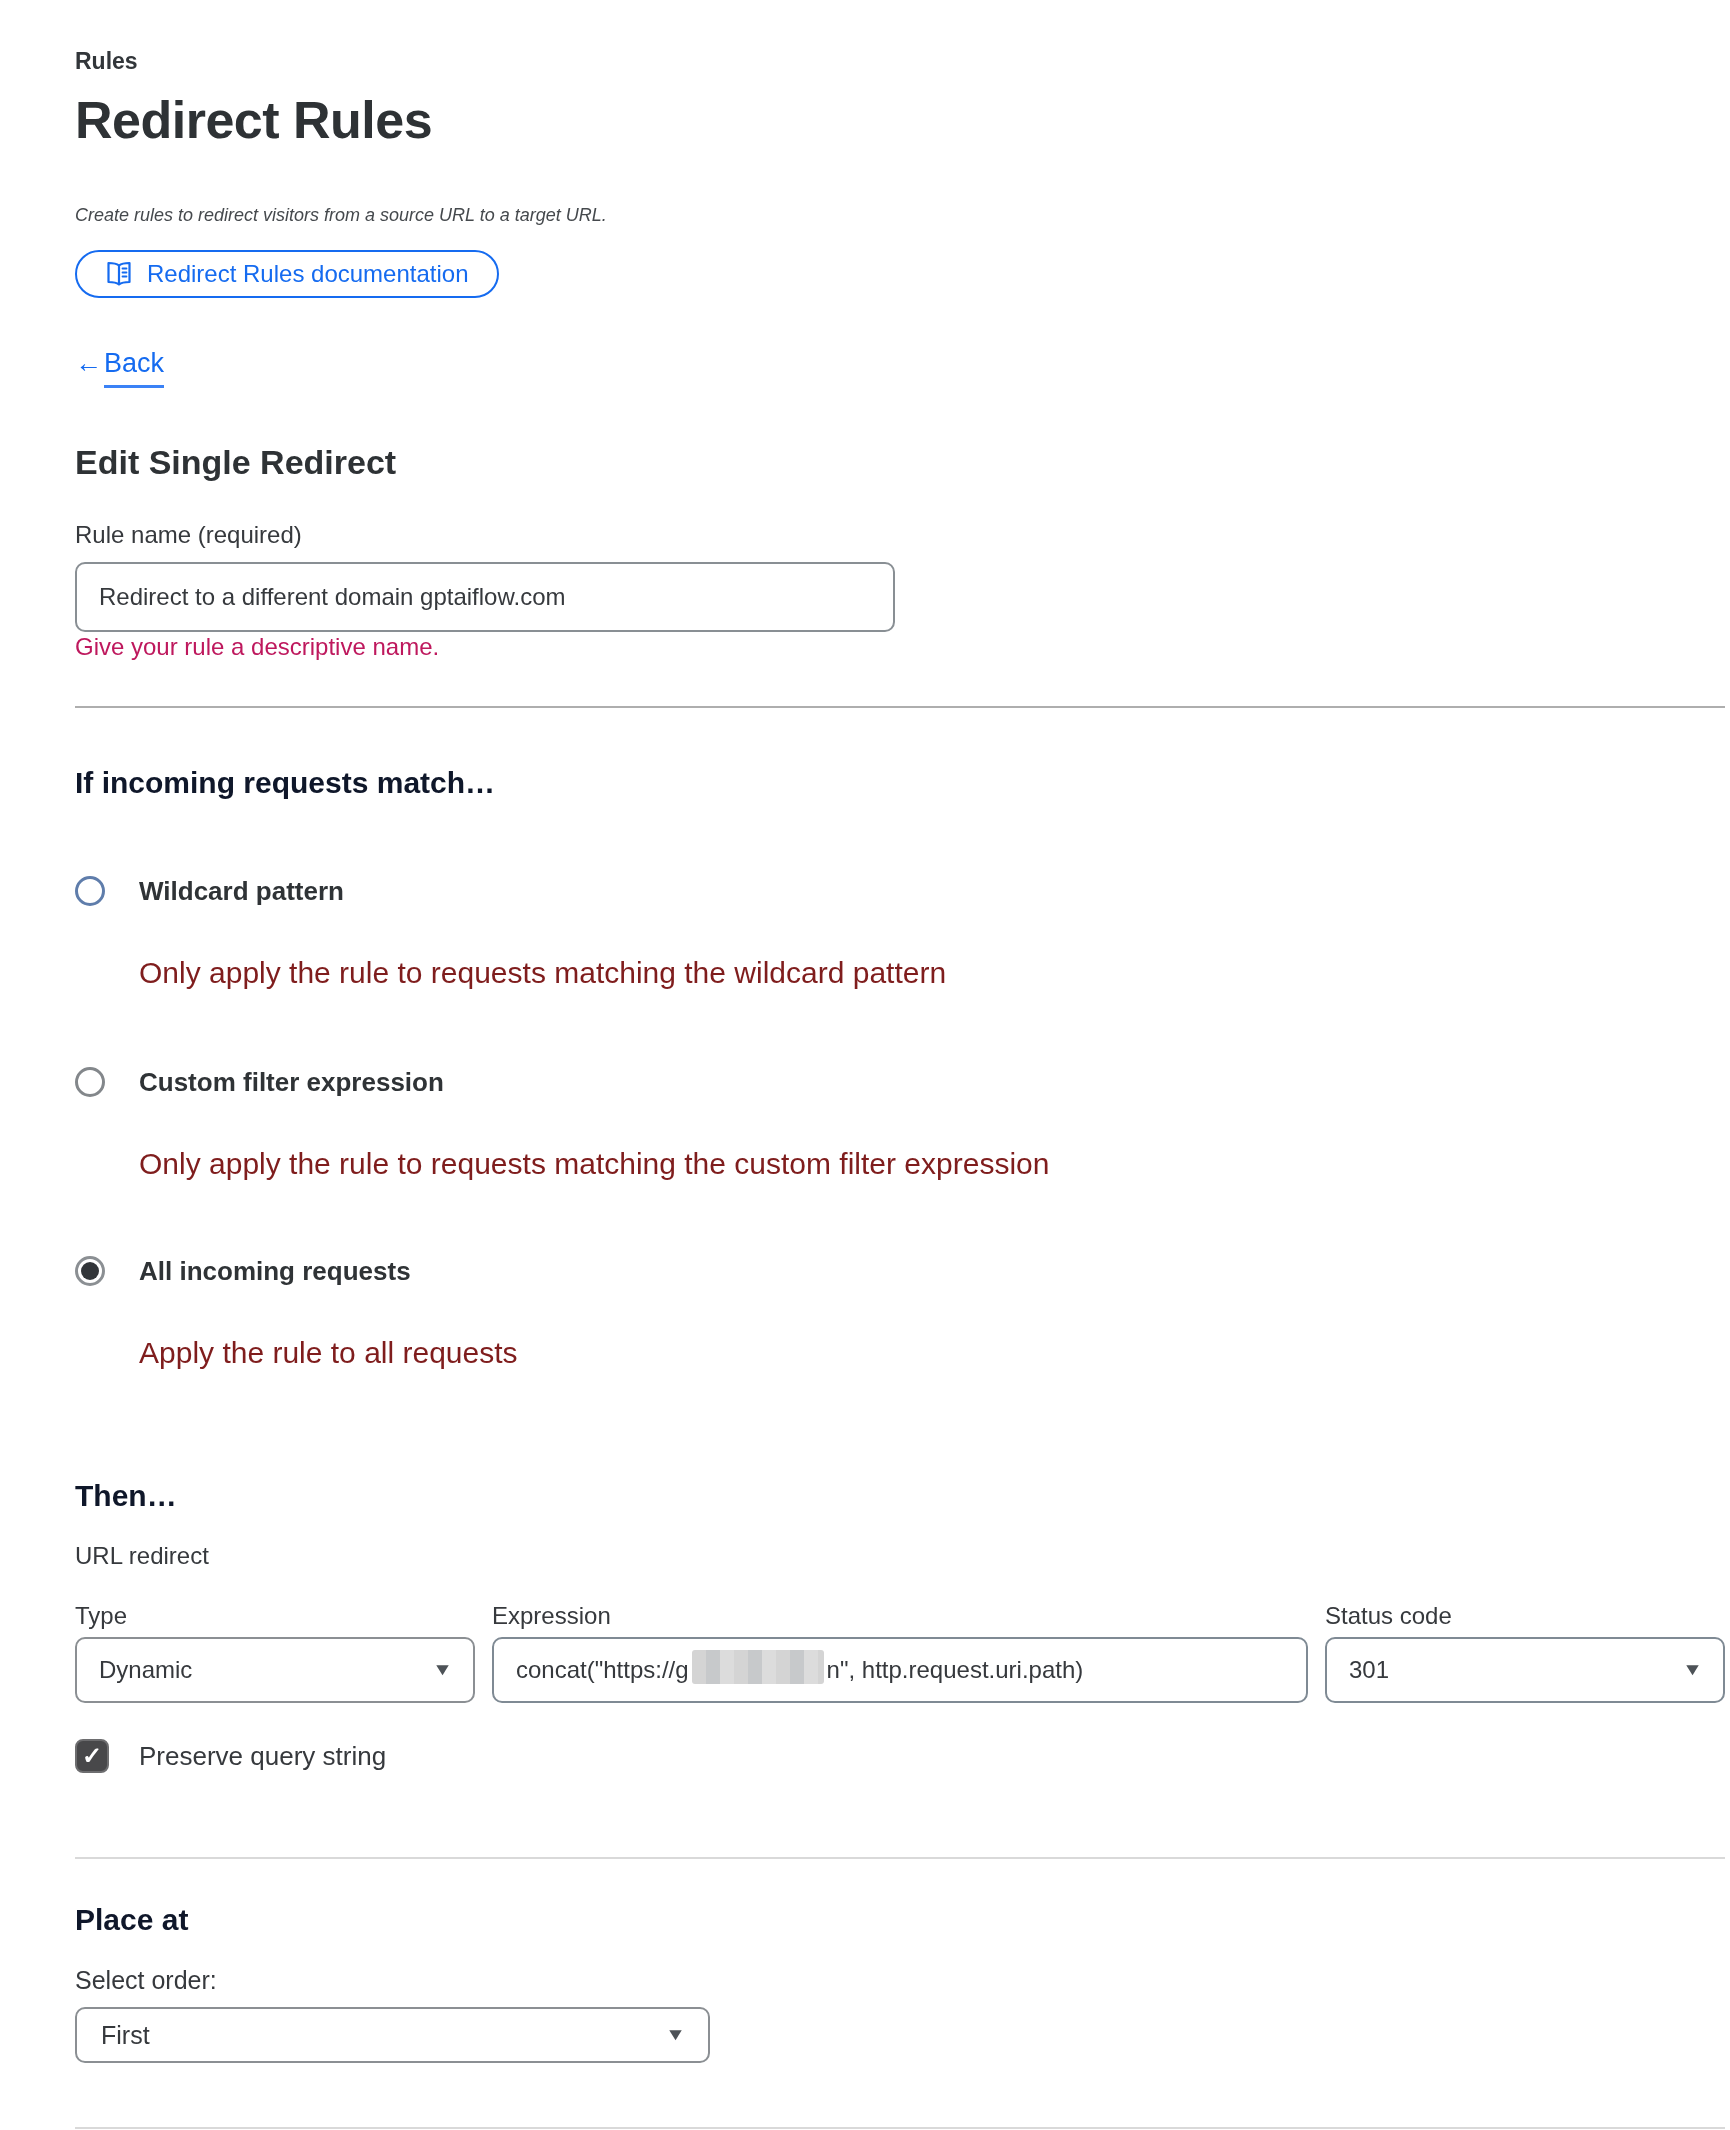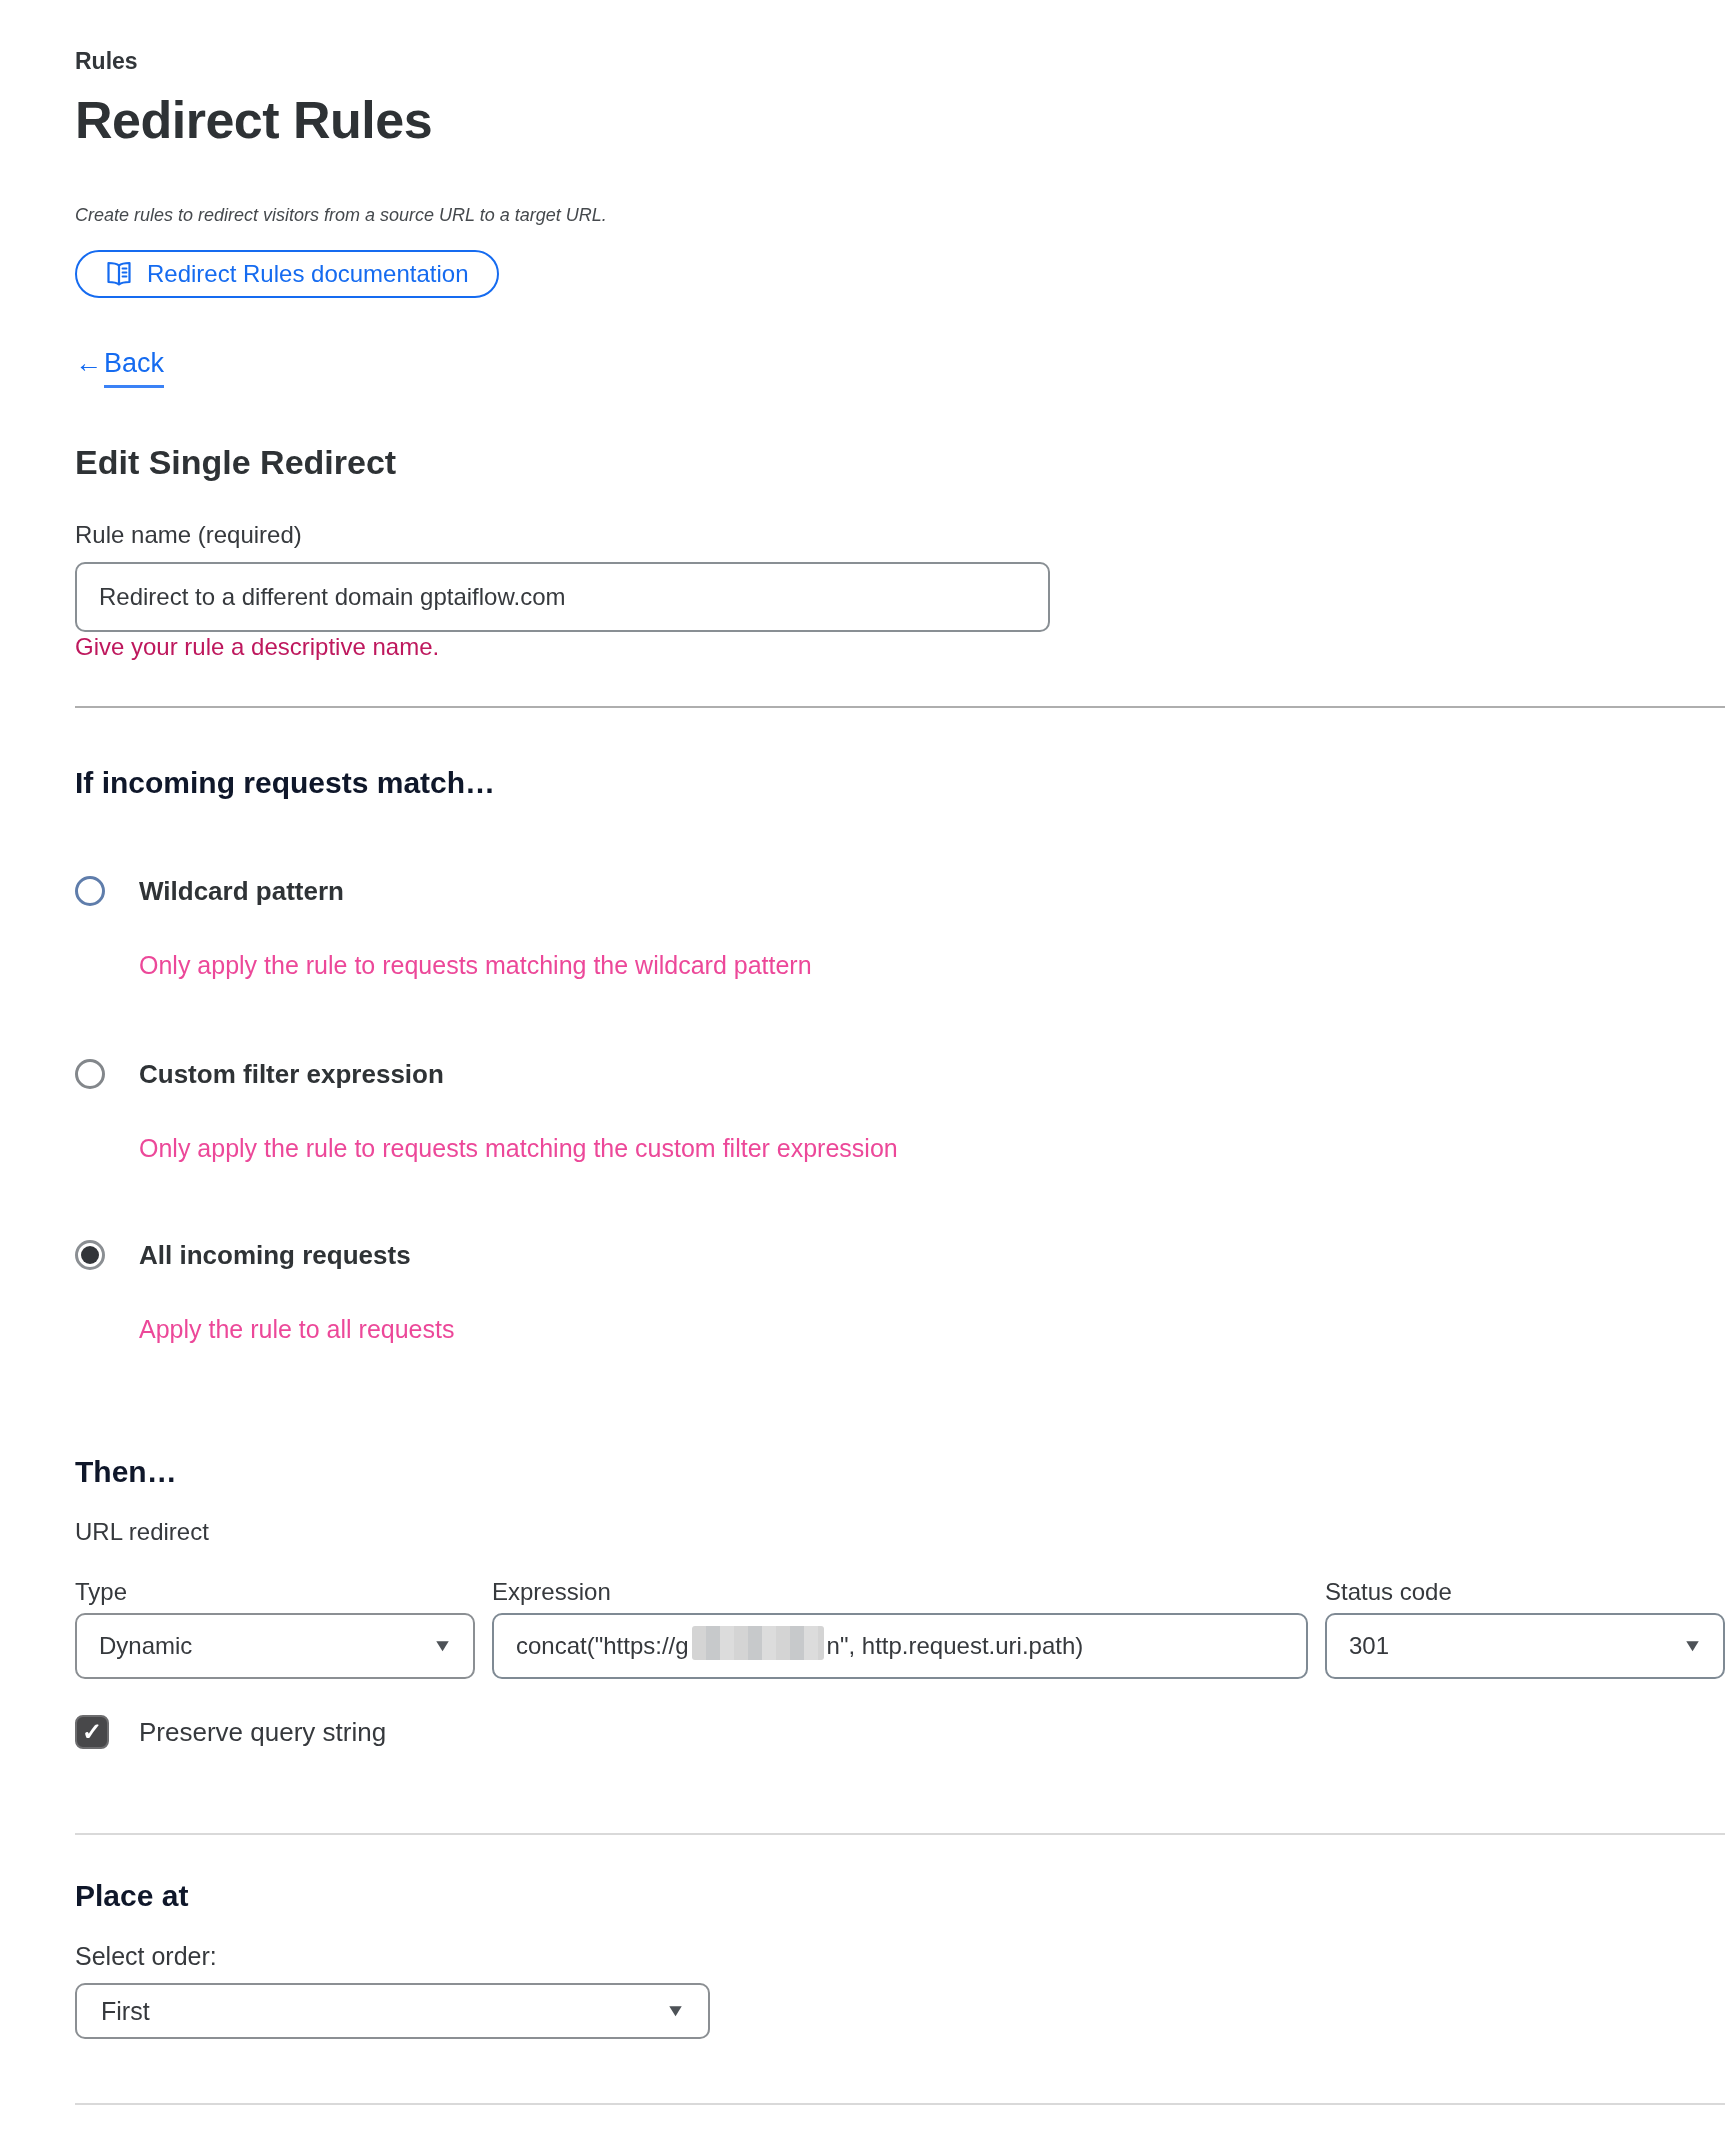--- a/index.html
+++ b/index.html
@@ -24,21 +24,21 @@
 
   .back-row { margin-top:50px; }
   .back-link { display:inline-flex; align-items:baseline; font-size:27px; color:#156bf0; text-decoration:none; cursor:pointer; }
   .back-arrow { font-size:27px; margin-right:2px; }
   .back-text { border-bottom:3px solid #3b82f6; padding-bottom:6px; }
 
   .section-title { margin-top:52px; font-size:34px; font-weight:700; line-height:44px; color:#2e3235; }
 
   .field-label { margin-top:36px; font-size:24px; line-height:30px; color:#36393d; }
   .rule-input {
-    margin-top:12px; width:975px; height:70px; border:2px solid #898f94; border-radius:10px;
+    margin-top:12px; width:820px; height:70px; border:2px solid #898f94; border-radius:10px;
     padding:0 22px; font-family:"Liberation Sans", sans-serif; font-size:24px; color:#36393d; background:#fff;
   }
   .helper { font-size:24px; line-height:30px; color:#be185d; }
 
   .divider { height:2px; background:#aeaeae; border:none; }
   .div1 { margin-top:44px; }
   .div2 { margin-top:84px; background:#d9d9d9; }
   .div3 { margin-top:64px; background:#d9d9d9; }
 
   .h3 { font-size:30px; font-weight:700; line-height:38px; color:#0f172a; }
@@ -55,21 +55,21 @@
     border:3px solid #83878b; margin-top:2px; position:relative; background:#fff;
   }
   .radio.tint-blue { border-color:#5f7dab; }
   .radio.selected { border-color:#8b8f93; }
   .radio.selected::after {
     content:""; position:absolute; left:50%; top:50%; transform:translate(-50%,-50%);
     width:18px; height:18px; border-radius:50%; background:#323539;
   }
   .radio-texts { margin-left:34px; display:flex; flex-direction:column;gap:41px; }
   .radio-label { font-size:26px; font-weight:700; line-height:34px; color:#2f3336; }
-  .radio-desc { font-size:25px; line-height:32px; color:#ec4899; }
+  .radio-desc { margin-top:8px; font-size:30px; line-height:32px; color:#7f1d1d; }
 
   .url-redirect-label { margin-top:26px; font-size:24px; line-height:30px; color:#36393d; }
 
   .fields-labels, .fields-row {
     display:grid; grid-template-columns:400px auto 400px; column-gap:17px;
   }
   .fields-labels { margin-top:30px; font-size:24px; line-height:30px; color:#36393d; }
   .fields-row { margin-top:6px; }
   .field-box {
     height:66px; border:2px solid #7f8a94; border-radius:10px; background:#fff;

